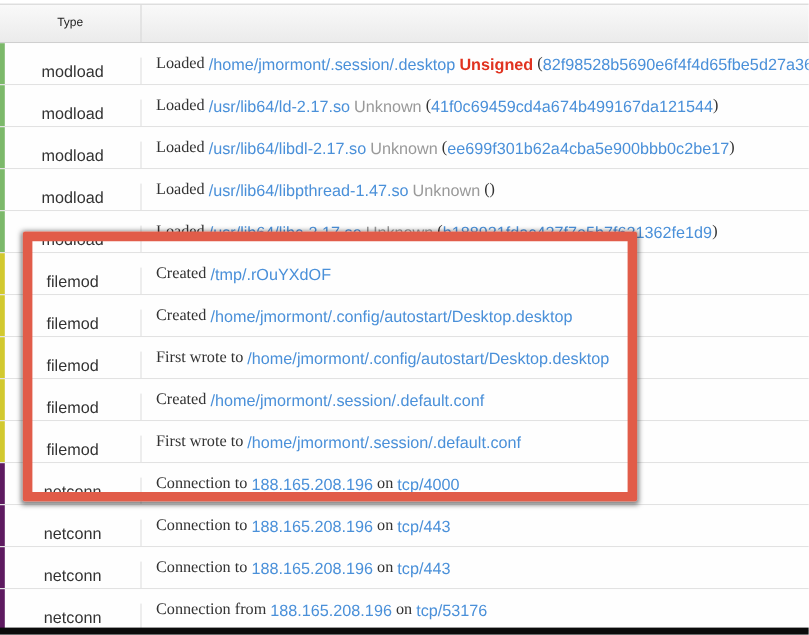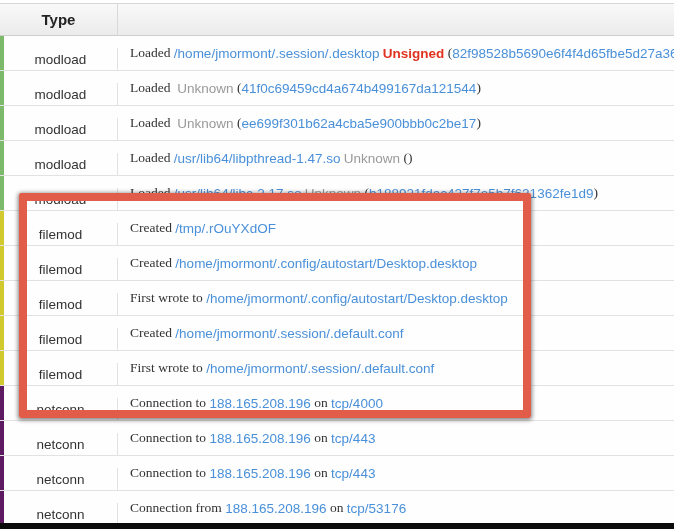--- a/index.html
+++ b/index.html
@@ -16,21 +16,21 @@
   
   .table-header {
     margin-top: 3px;
     height: 33px;
     display: flex;
     align-items: stretch;
     background: linear-gradient(#f9f9f9, #ebebeb);
     border-top: 1px solid #d6d6d6;
     border-bottom: 1px solid #cfcfcf;
   }
-  .header-cell { font-weight: bold; font-size: 15px; color: #222; display: flex; align-items: center; }
+  .header-cell { font-weight: normal; font-size: 10px; color: #222; display: flex; align-items: center; }
   .header-type { width: 118px; justify-content: center; border-right: 1px solid #d9d9d9; }
   .header-desc { flex: 1; padding-left: 12px; }
 
   
   .table-body { position: relative; }
   .row {
     height: 35px;
     display: flex;
     align-items: stretch;
     border-bottom: 1px solid #e2e2e2;
@@ -98,33 +98,35 @@
           <span class="part-plain"> (</span>
           <span class="part-link">82f98528b5690e6f4f4d65fbe5d27a36</span>
         </div>
   </div>
 
   <div class="row">
     <div class="strip" style="background: rgb(124, 185, 106);"></div>
     <div class="type-cell">modload</div>
     <div class="desc-cell">
           <span class="part-plain">Loaded </span>
+          <span class="part-link">/usr/lib64/ld-2.17.so</span>
           <span class="part-plain"> </span>
           <span class="part-muted">Unknown</span>
           <span class="part-plain"> (</span>
           <span class="part-link">41f0c69459cd4a674b499167da121544</span>
           <span class="part-plain">)</span>
         </div>
   </div>
 
   <div class="row">
     <div class="strip" style="background: rgb(124, 185, 106);"></div>
     <div class="type-cell">modload</div>
     <div class="desc-cell">
           <span class="part-plain">Loaded </span>
+          <span class="part-link">/usr/lib64/libdl-2.17.so</span>
           <span class="part-plain"> </span>
           <span class="part-muted">Unknown</span>
           <span class="part-plain"> (</span>
           <span class="part-link">ee699f301b62a4cba5e900bbb0c2be17</span>
           <span class="part-plain">)</span>
         </div>
   </div>
 
   <div class="row">
     <div class="strip" style="background: rgb(124, 185, 106);"></div>

